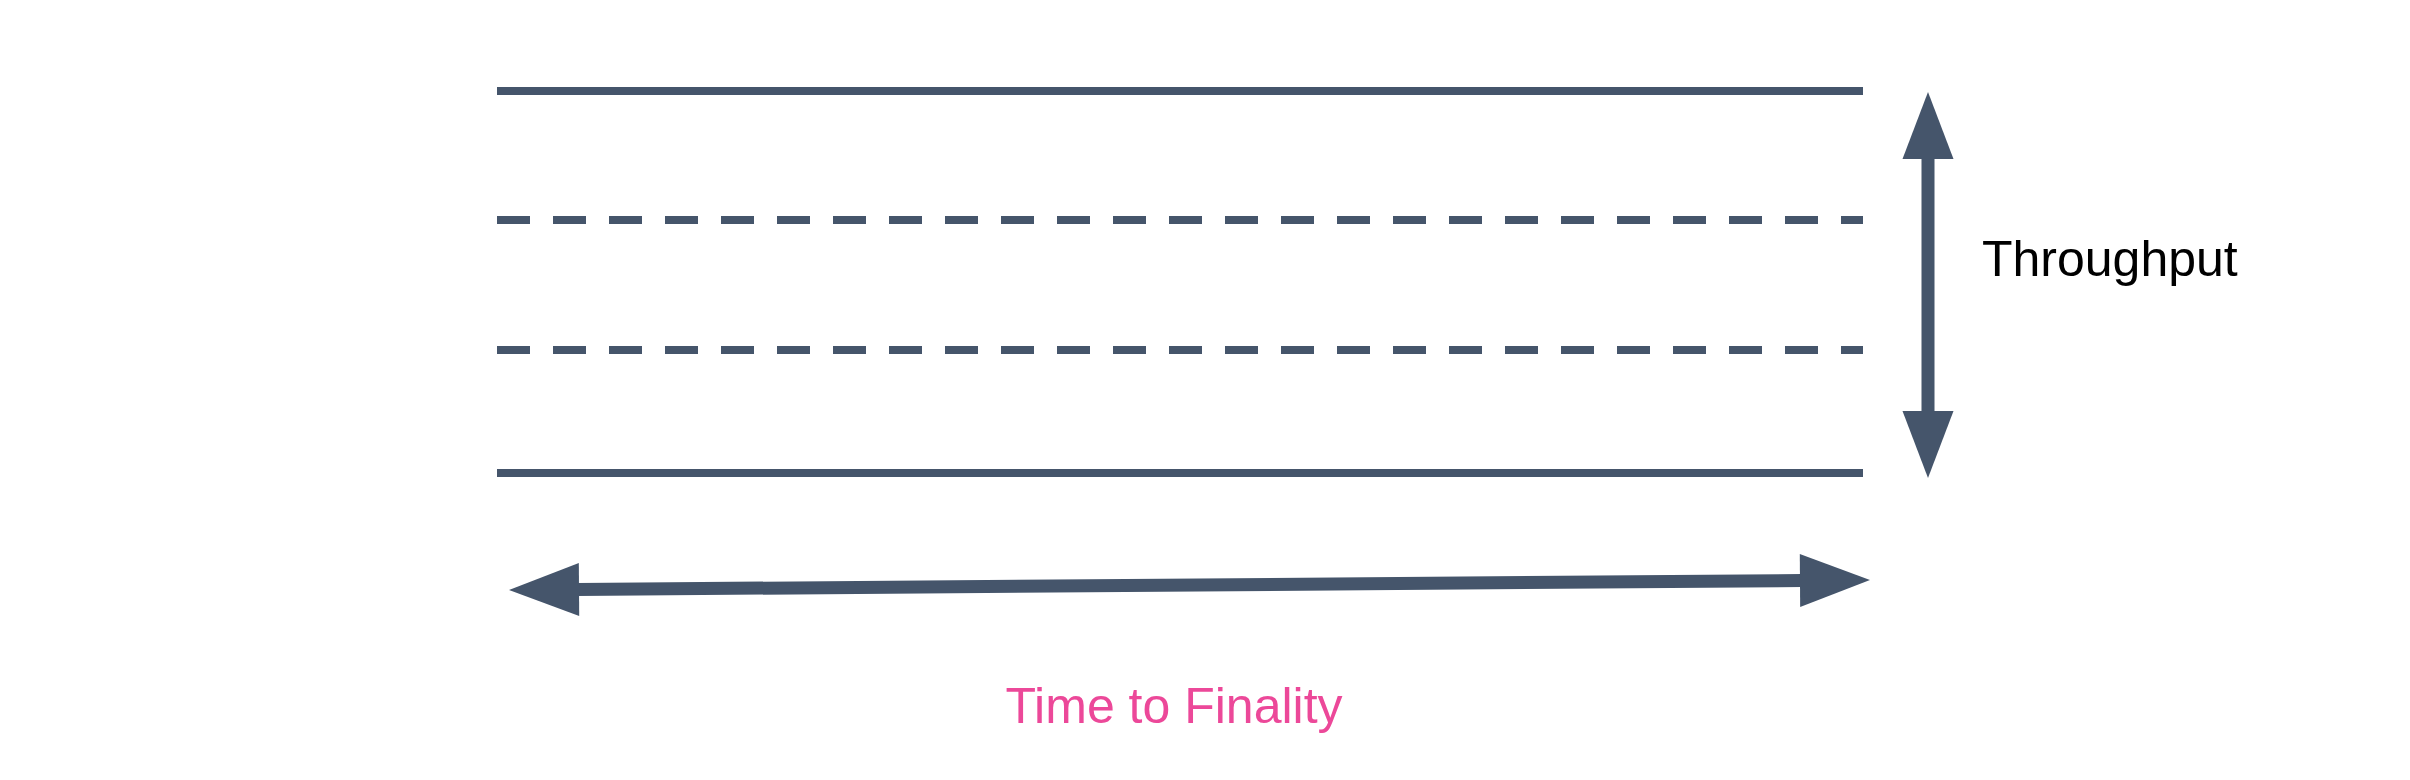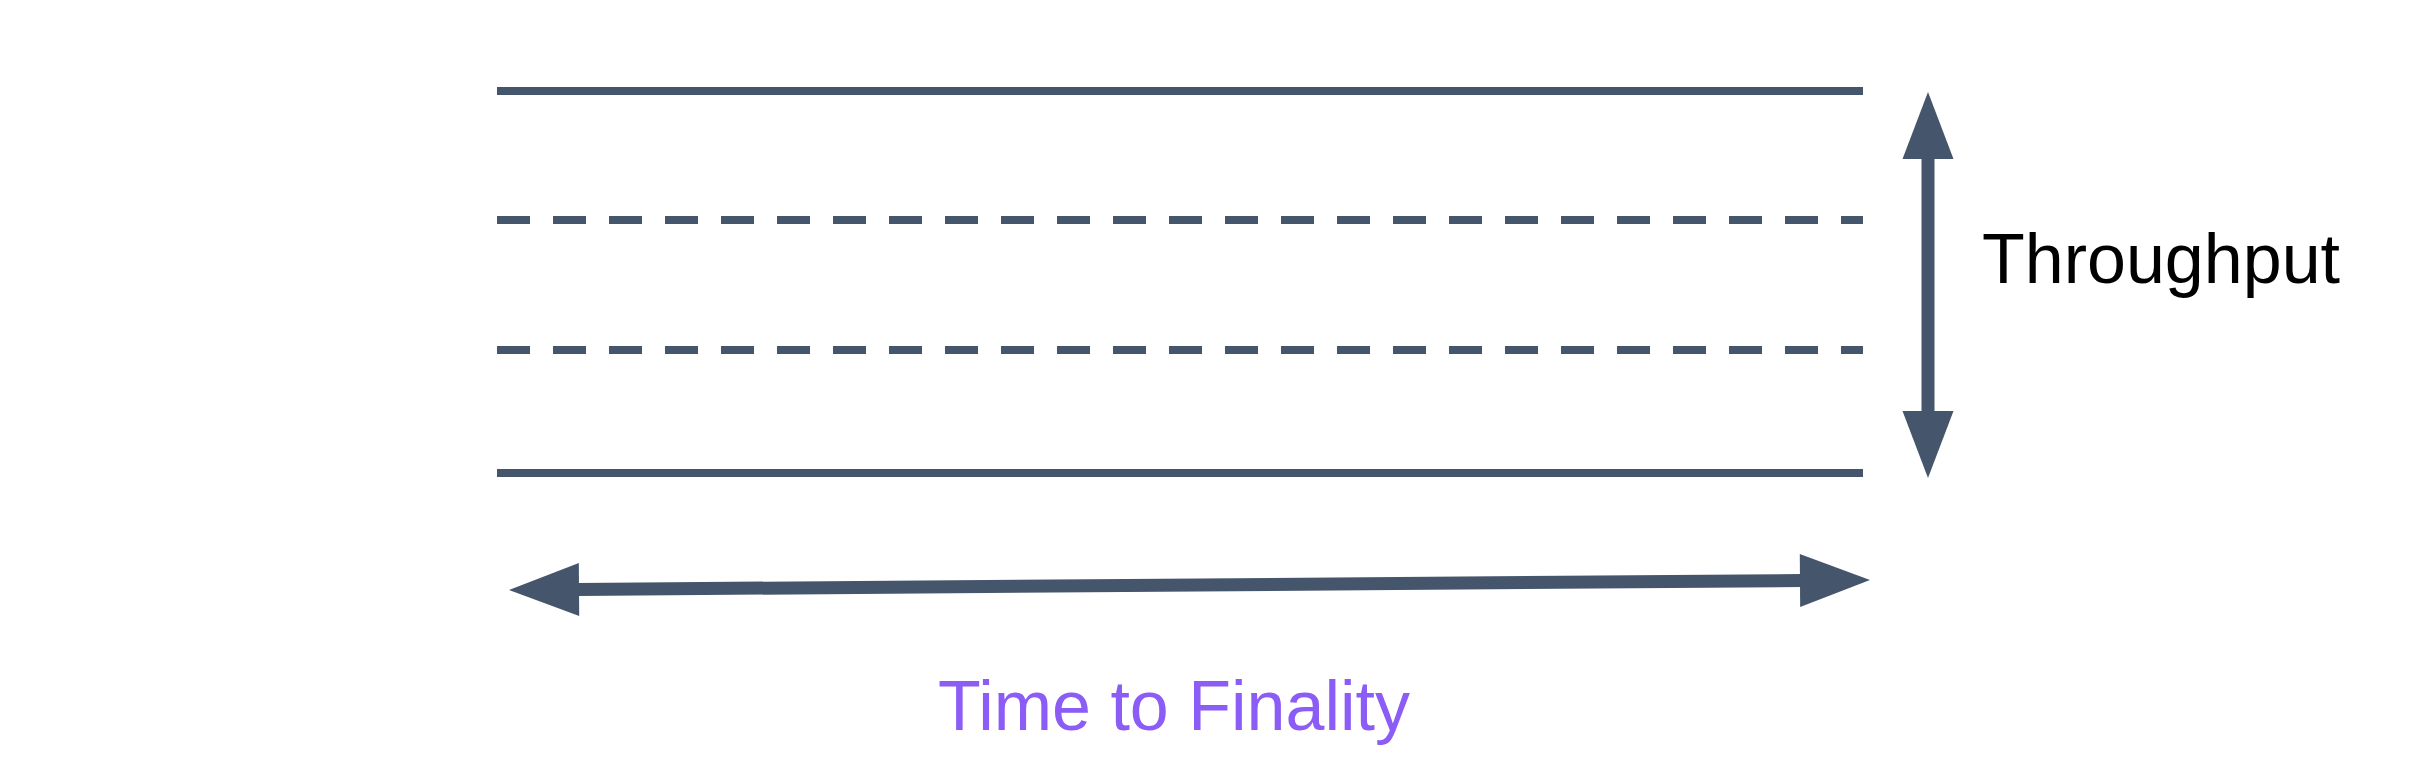--- a/index.html
+++ b/index.html
@@ -13,21 +13,21 @@
     overflow: hidden;
     font-family: "Liberation Sans", sans-serif;
   }
   .diagram-svg {
     position: absolute;
     left: 0;
     top: 0;
   }
   .label {
     position: absolute;
-    font-size: 70px;
+    font-size: 50px;
     line-height: 70px;
     white-space: nowrap;
   }
   .label-throughput {
     left: 1982px;
     top: 224px;
   }
   .label-ttf {
     left: 774px;
     top: 671px;
@@ -55,15 +55,15 @@
 
     <g transform="rotate(-0.42 1189.5 585)">
       <line x1="577" y1="585" x2="1802" y2="585" stroke-width="13" stroke="#45556B"></line>
       <polygon points="509,585 579,558.5 579,611.5" fill="#45556B"></polygon>
       <polygon points="1870,585 1800,558.5 1800,611.5" fill="#45556B"></polygon>
     </g>
   </svg>
 
   <div class="label label-throughput" style="color: rgb(0, 0, 0);">Throughput</div>
 
-  <div class="label label-ttf" style="color: #8b5cf6;">Time to Finality</div>
+  <div class="label label-ttf" style="color: #ec4899;">Time to Finality</div>
 
 </div>
 
 </body></html>

